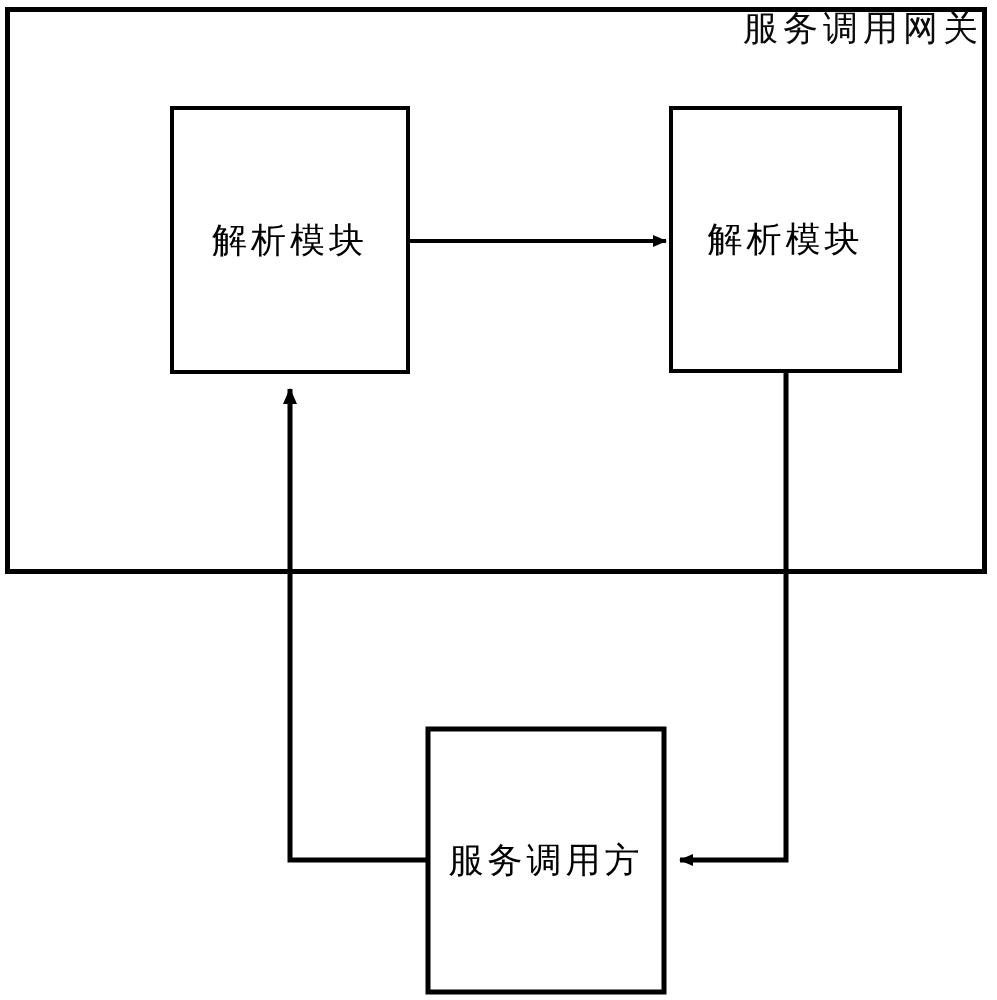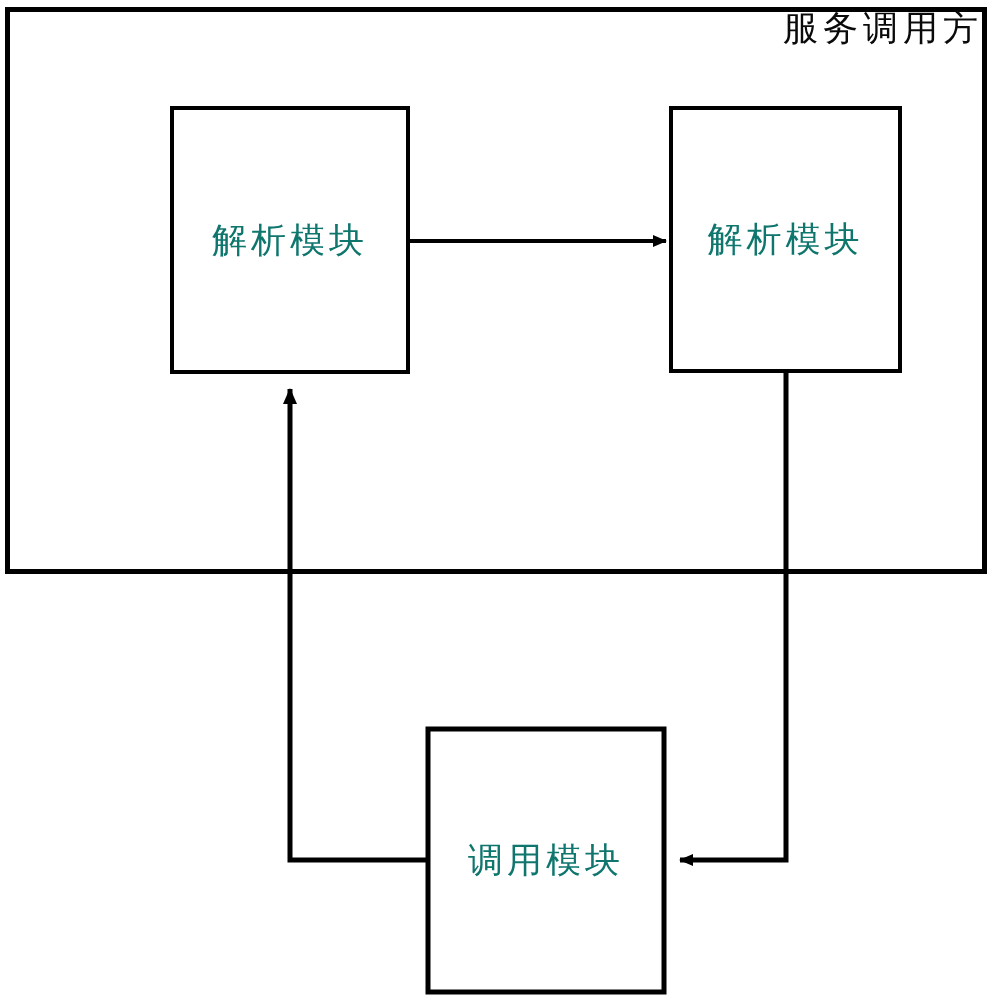--- a/index.html
+++ b/index.html
@@ -26,21 +26,21 @@
     height: 1000px;
   }
   .node-label {
     position: absolute;
     display: flex;
     align-items: center;
     justify-content: center;
     font-family: "DejaVu Serif", "Liberation Serif", serif;
     font-size: 35px;
     letter-spacing: 4px;
-    color: #0f766e;
+    color: #000000;
     line-height: 1;
     white-space: nowrap;
     user-select: none;
   }
   .container-title {
     position: absolute;
     font-family: "DejaVu Serif", "Liberation Serif", serif;
     font-size: 35px;
     letter-spacing: 5px;
     color: #0a0a0a;
@@ -80,21 +80,21 @@
 
     <rect x="428" y="729" width="236" height="263" fill="#ffffff" stroke="#000000" stroke-width="5"></rect>
 
     <path d="M409,241 L666,241" fill="none" stroke="#000000" stroke-width="4" marker-end="url(#arrow-right)"></path>
 
     <path d="M786,372 L786,860 L680,860" fill="none" stroke="#000000" stroke-width="5" marker-end="url(#arrow-left)"></path>
 
     <path d="M427,860 L290,860 L290,389" fill="none" stroke="#000000" stroke-width="5" marker-end="url(#arrow-up)"></path>
   </svg>
 
-  <div class="container-title" id="title-gateway">服务调用方</div>
+  <div class="container-title" id="title-gateway">服务调用网关</div>
 
   <div class="node-label" id="label-parse">解析模块</div>
 
   <div class="node-label" id="label-invoke">解析模块</div>
 
-  <div class="node-label" id="label-caller">调用模块</div>
+  <div class="node-label" id="label-caller">服务调用方</div>
 
 </div>
 
 </body></html>

